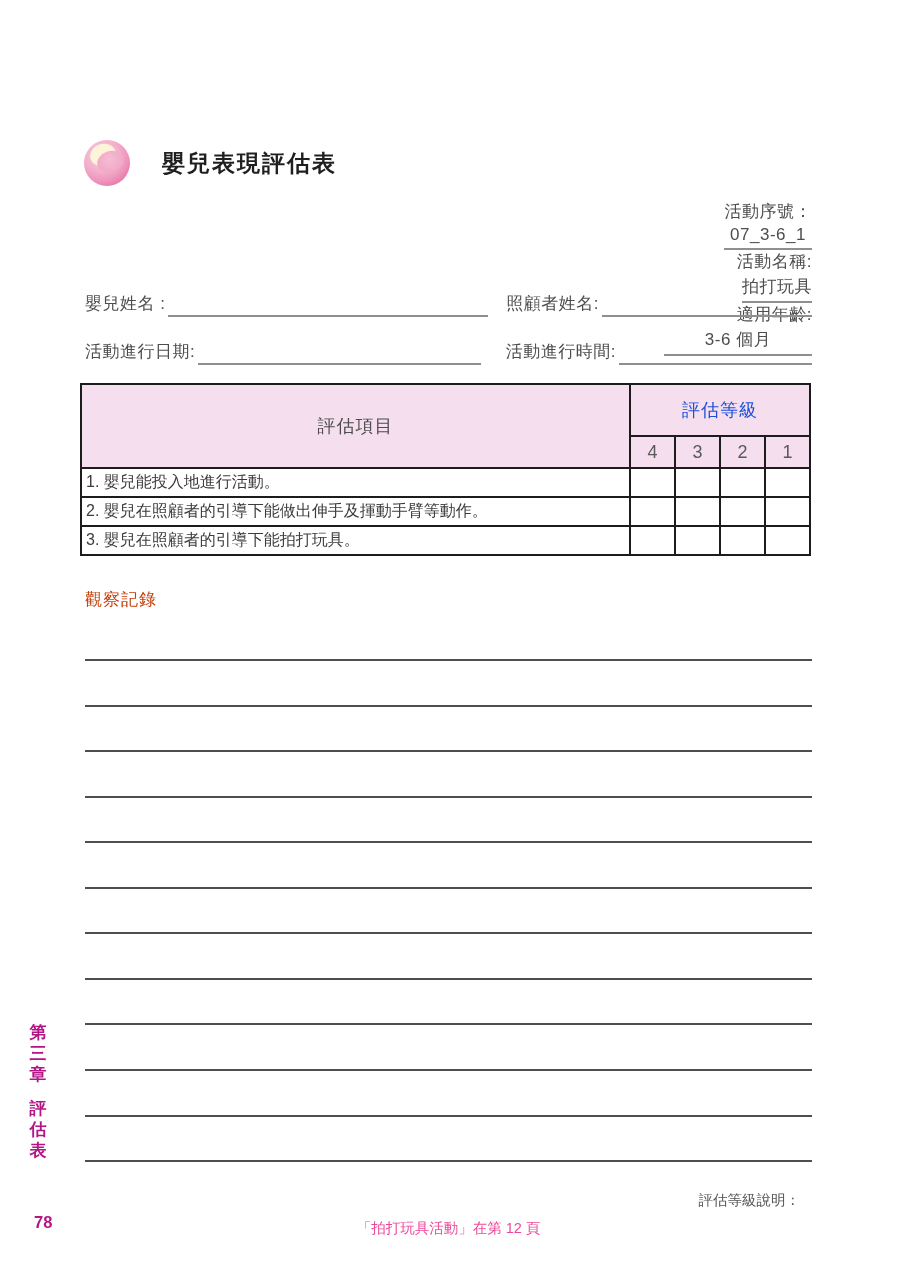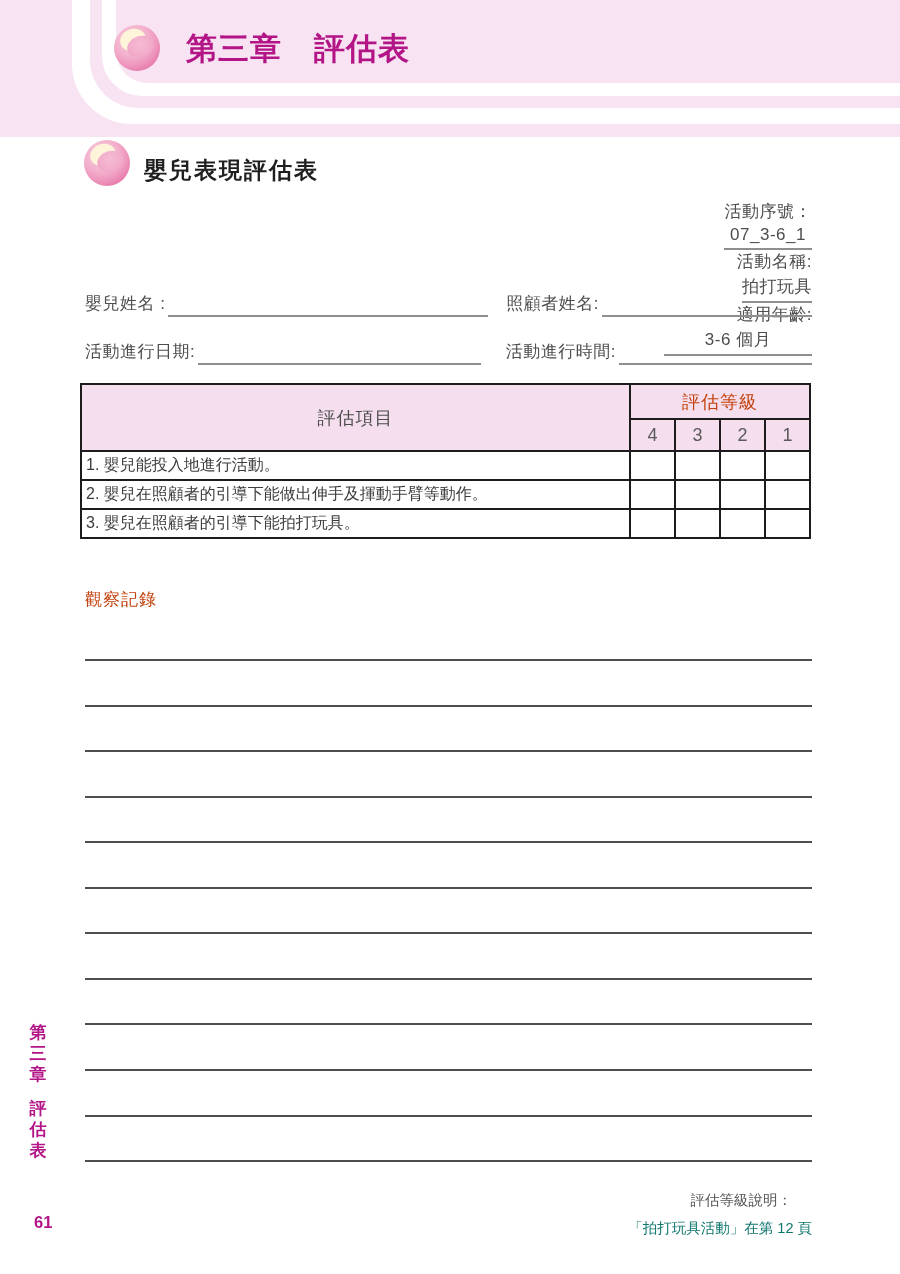--- a/index.html
+++ b/index.html
@@ -35,70 +35,62 @@
     background:radial-gradient(circle at 50% 40%, #f5bcd3 0%, #f1a9c8 70%, #ee9cc0 100%);
     border-radius:50%;transform:rotate(-18deg);}
 
   .hdr-ball{position:absolute;left:114px;top:25px;}
   .hdr-title{
     position:absolute;left:186px;top:28px;font-size:31px;font-weight:bold;
     color:var(--magenta);letter-spacing:1px;white-space:nowrap;
   }
 
   
-  .sec-head{position:absolute;left:84px;top:140px;display:flex;align-items:flex-end;gap:14px;}
+  .sec-head{position:absolute;left:84px;top:140px;display:flex;align-items:center;gap:32px;}
   .sec-title{font-size:23px;font-weight:bold;color:#1f1f1f;letter-spacing:2px;white-space:nowrap;}
 
   
   .frow{position:absolute;left:85px;width:727px;display:flex;align-items:flex-end;
         font-size:17px;color:var(--text-gray);letter-spacing:0.5px;}
   .frow .lab{white-space:nowrap;padding-bottom:2px;}
   .blank{border-bottom:2px solid var(--line-gray);text-align:center;padding-bottom:3px;margin-left:3px;min-height:20px;}
   .row1{top:200px;flex-direction:column;} .row2{top:250px;} .row3{top:292px;} .row4{top:340px;}
 
   
   .assess{position:absolute;left:80px;top:383px;width:729px;border-collapse:collapse;table-layout:fixed;}
   .assess td{border:2px solid #1c1c1c;}
   .item-hd{background:var(--pink-header-cell);text-align:center;font-size:18px;color:#4d4d4d;letter-spacing:1px;}
-  .rate-hd{background:var(--pink-header-cell);text-align:center;font-size:18px;color:#c2410c;height:35px;letter-spacing:1px;}
+  .rate-hd{background:var(--pink-header-cell);text-align:center;font-size:18px;color:#1d4ed8;height:52px;letter-spacing:1px;}
   .lvl{background:var(--pink-header-cell);text-align:center;font-size:18px;color:#5a5a5a;height:32px;}
   .item{background:#fff;font-size:16px;color:#3c3c3c;padding-left:4px;height:29px;}
   .cell{background:#fff;height:29px;}
 
   
   .obs-title{position:absolute;left:85px;top:588px;font-size:17px;color:#c2410c;letter-spacing:1px;}
   .obs-lines{position:absolute;left:85px;top:659px;width:727px;height:512px;}
   .rule{position:absolute;left:0;right:0;height:2px;background:var(--rule-dark);}
 
   
   .side{position:absolute;left:28px;top:1022px;font-size:17px;font-weight:bold;color:var(--magenta);}
   .side div{width:20px;word-break:break-all;text-align:center;line-height:21px;}
   .side .grp2{margin-top:13px;}
   .pagenum{position:absolute;left:34px;top:1213px;font-size:16.5px;font-weight:bold;color:var(--magenta);}
 
   
   .legend{position:absolute;left:85px;top:1191px;width:727px;display:flex;justify-content:flex-end;
           font-size:14.5px;color:#565656;white-space:nowrap;}
-  .legend .leg-label{margin-right:20px;}
+  .legend .leg-label{margin-right:12px;}
   .legend-items{display:flex;gap:30px;}
-  .fref{position:absolute;left:85px;top:1219px;width:727px;text-align:right;font-size:14.5px;color:#0f766e;}
+  .fref{position:absolute;left:85px;top:1219px;width:727px;text-align:center;font-size:14.5px;color:#ec4899;}
 </style>
 </head>
 <body>
 
 <div class="page">
 
-  <div class="hdr">
-    <div class="ring ring-c"></div>
-    <div class="ring ring-b"></div>
-    <div class="ring ring-a"></div>
-    <div class="ring ring-core"></div>
-    <div class="ball hdr-ball"></div>
-    <div class="hdr-title">第三章　評估表</div>
-  </div>
 
   <div class="sec-head">
     <div class="ball"></div>
     <span class="sec-title">嬰兒表現評估表</span>
   </div>
 
   <div class="frow row1">
     <span class="lab">活動序號：</span>
     <span class="blank" style="width:88px;">07_3-6_1</span>
     <span class="lab" style="margin-left:7px;">活動名稱:</span>
@@ -180,20 +172,20 @@
       <div class="rule" style="top: 364.4px;"></div>
       <div class="rule" style="top: 409.95px;"></div>
       <div class="rule" style="top: 455.5px;"></div>
       <div class="rule" style="top: 501.05px;"></div>
     </div>
 
   <div class="side">
     <div>第三章</div>
     <div class="grp2">評估表</div>
   </div>
-  <div class="pagenum">61</div>
+  <div class="pagenum">78</div>
 
   <div class="legend">
     <span class="leg-label">評估等級說明：</span>
   </div>
   <div class="fref">「拍打玩具活動」在第 12 頁</div>
 
 </div>
 
 </body></html>

